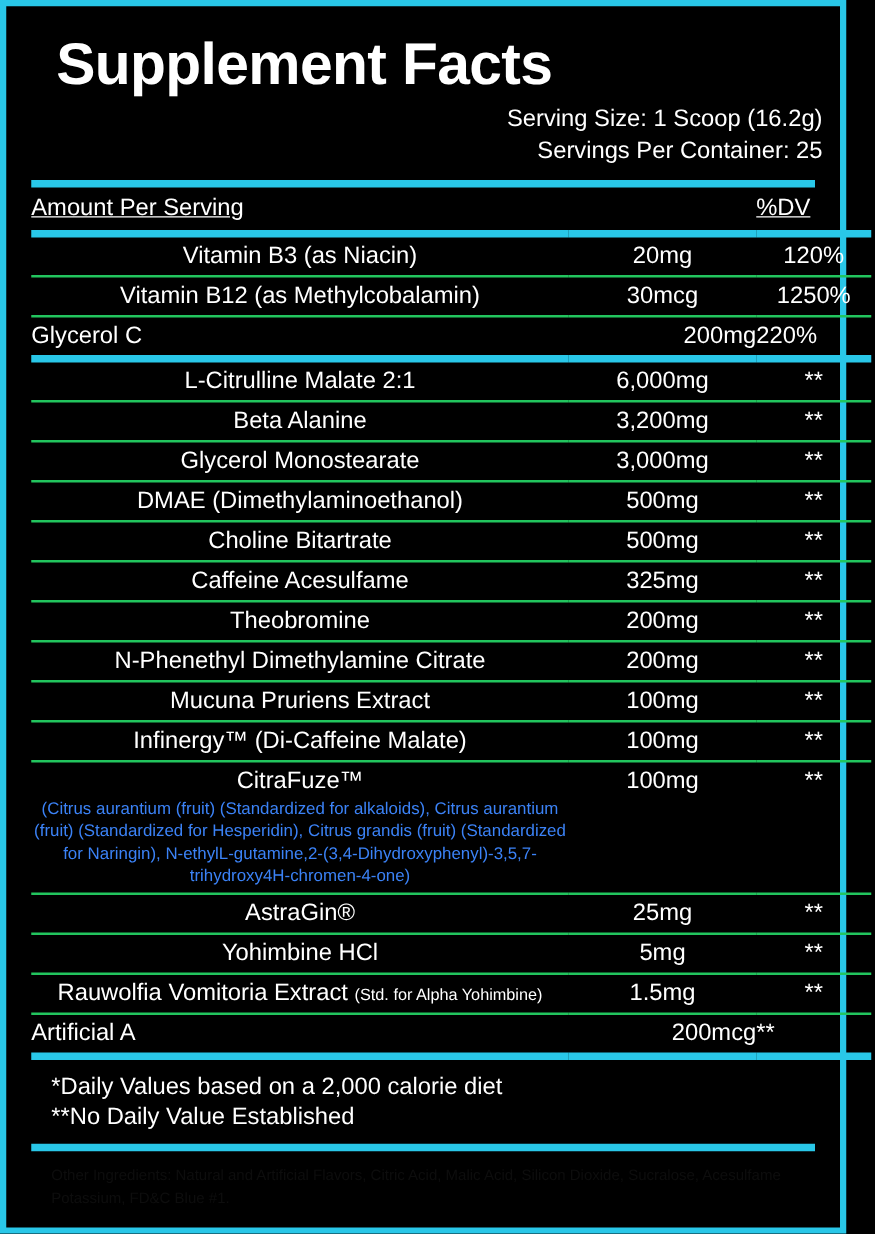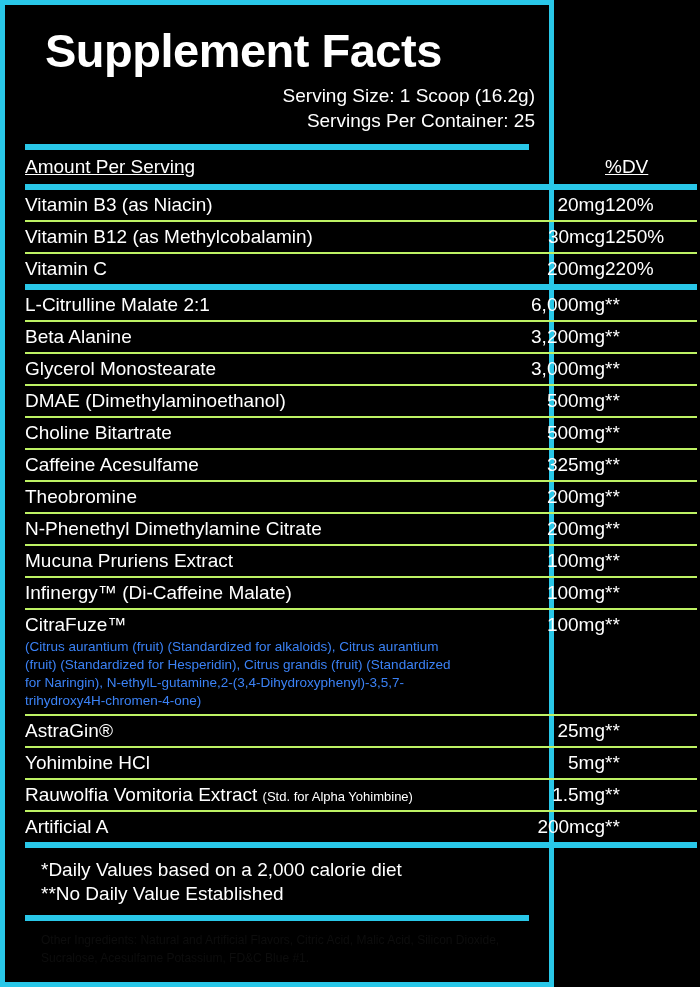--- a/index.html
+++ b/index.html
@@ -9,21 +9,21 @@
   }
   body {
     width: 700px;
     height: 987px;
     font-family: "Liberation Sans", sans-serif;
     color: #ffffff;
     overflow: hidden;
   }
   .panel {
     box-sizing: border-box;
-    width: 554px;
+    width: 677px;
     height: 987px;
     background: #000000;
     border: 5px solid #29c7e8;
     padding: 0;
     position: relative;
   }
   .inner {
     box-sizing: border-box;
     padding: 8px 14px 0 14px;
   }
@@ -68,21 +68,22 @@
     white-space: nowrap;
     width: 150px;
   }
   td.dv {
     text-align: left;
     padding-left: 10px;
     width: 92px;
     white-space: nowrap;
   }
   tr.row-line td {
-    border-bottom: 2px solid #bef264;
+    border-bottom: 2px solid #22c55e;
+    text-align: center;
   }
   tr.header-row td {
     border-bottom: 6px solid #29c7e8;
     padding-bottom: 6px;
     padding-top: 6px;
     text-decoration: underline;
   }
   tr.group-end td {
     border-bottom: 6px solid #29c7e8;
   }
@@ -140,21 +141,21 @@
           <td class="name">Vitamin B3 (as Niacin)</td>
           <td class="amount">20mg</td>
           <td class="dv">120%</td>
         </tr>
         <tr class="row-line">
           <td class="name">Vitamin B12 (as Methylcobalamin)</td>
           <td class="amount">30mcg</td>
           <td class="dv">1250%</td>
         </tr>
         <tr class="group-end">
-          <td class="name">Vitamin C</td>
+          <td class="name">Glycerol C</td>
           <td class="amount">200mg</td>
           <td class="dv">220%</td>
         </tr>
 
         <tr class="row-line">
           <td class="name">L-Citrulline Malate 2:1</td>
           <td class="amount">6,000mg</td>
           <td class="dv">**</td>
         </tr>
         <tr class="row-line">

